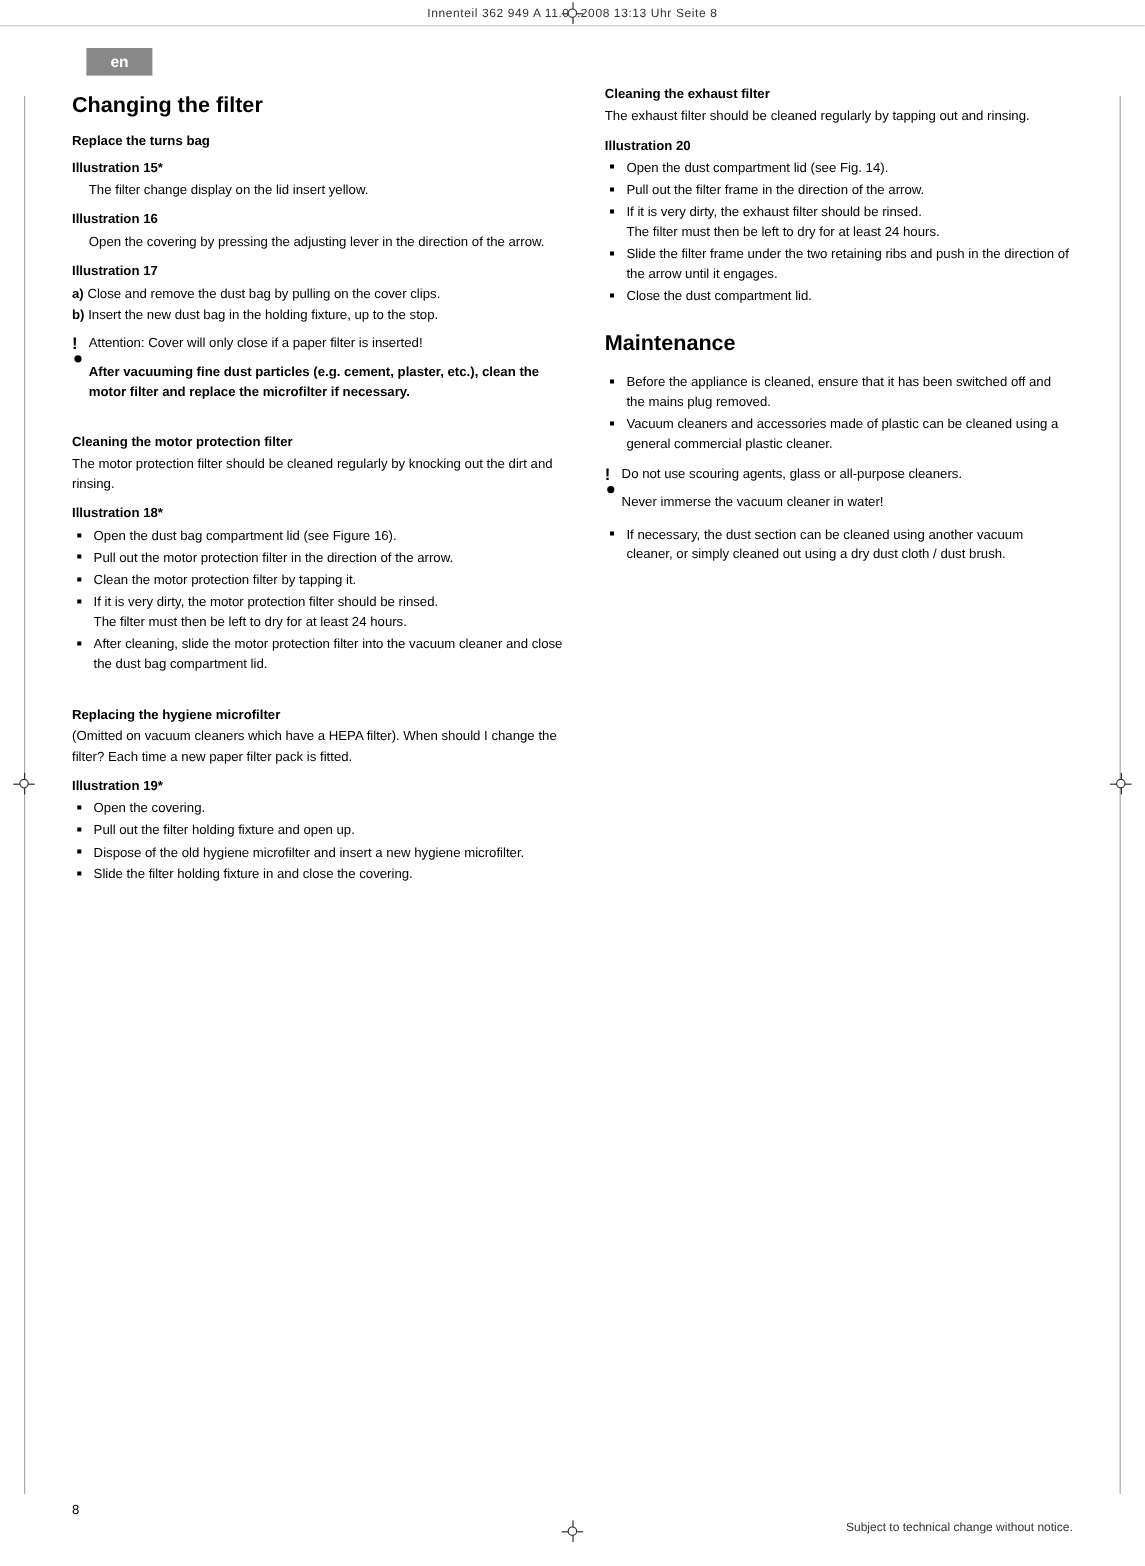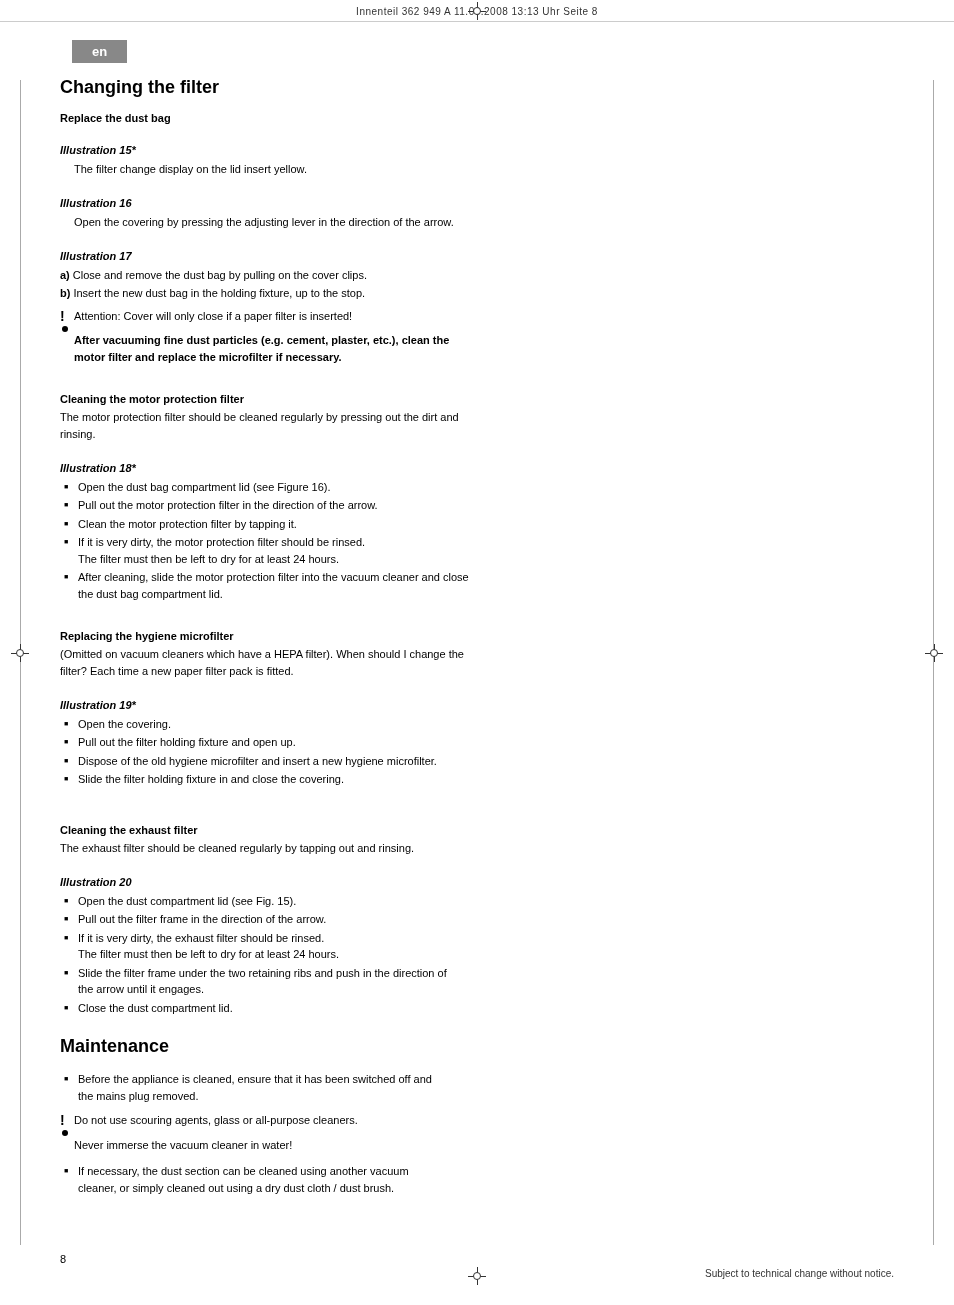--- a/index.html
+++ b/index.html
@@ -79,21 +79,21 @@
       margin-left: 72px;
       min-width: 40px;
     }
     .lang-bar-container {
       padding-top: 8px;
       padding-bottom: 10px;
     }
     
     .content {
       display: flex;
-      flex-direction: column;
+      flex-direction: row;
       padding: 0 60px;
       gap: 30px;
     }
     .left-col {
       flex: 1;
       max-width: 420px;
     }
     .right-col {
       flex: 1;
       max-width: 390px;
@@ -111,23 +111,22 @@
       margin-top: 12px;
     }
     p {
       font-size: 11px;
       line-height: 1.5;
       margin-bottom: 6px;
     }
     .illustration-label {
       font-weight: bold;
       font-size: 11px;
-      margin-top: 18px;
+      margin-top: 8px;
       margin-bottom: 2px;
-      font-style: italic;
     }
     .bullet-list {
       list-style: none;
       padding-left: 4px;
       margin-bottom: 6px;
     }
     .bullet-list li {
       font-size: 11px;
       line-height: 1.5;
       padding-left: 14px;
@@ -236,21 +235,21 @@
 
   <div class="lang-bar-container">
     <div class="lang-bar">en</div>
   </div>
 
   <div class="content">
 
     <div class="left-col">
       <h2>Changing the filter</h2>
 
-      <h3>Replace the dust bag</h3>
+      <h3>Replace the turns bag</h3>
 
       <p class="illustration-label">Illustration 15*</p>
       <p class="sub-para">The filter change display on the lid insert yellow.</p>
 
       <p class="illustration-label">Illustration 16</p>
       <p class="sub-para">Open the covering by pressing the adjusting lever in the direction of the arrow.</p>
 
       <p class="illustration-label">Illustration 17</p>
       <p style="font-size:11px; line-height:1.5; margin-bottom:2px;"><span class="bold-a">a)</span> Close and remove the dust bag by pulling on the cover clips.</p>
       <p style="font-size:11px; line-height:1.5; margin-bottom:6px;"><span class="bold-b">b)</span> Insert the new dust bag in the holding fixture, up to the stop.</p>
@@ -258,21 +257,21 @@
       <div class="attention-block">
         <span class="attention-exclaim">!</span>
         <p class="attention-text">Attention: Cover will only close if a paper filter is inserted!</p>
         <div class="attention-dot" style="top:18px;"></div>
         <p class="attention-text" style="padding-top:2px;font-weight:bold;">After vacuuming fine dust particles (e.g. cement, plaster, etc.), clean the motor filter and replace the microfilter if necessary.</p>
       </div>
 
       <div class="section-divider"></div>
 
       <h3>Cleaning the motor protection filter</h3>
-      <p>The motor protection filter should be cleaned regularly by pressing out the dirt and rinsing.</p>
+      <p>The motor protection filter should be cleaned regularly by knocking out the dirt and rinsing.</p>
 
       <p class="illustration-label">Illustration 18*</p>
       <ul class="bullet-list">
         <li>Open the dust bag compartment lid (see Figure 16).</li>
         <li>Pull out the motor protection filter in the direction of the arrow.</li>
         <li>Clean the motor protection filter by tapping it.</li>
         <li>If it is very dirty, the motor protection filter should be rinsed.<br>
           <span style="padding-left:0;">The filter must then be left to dry for at least 24 hours.</span>
         </li>
         <li>After cleaning, slide the motor protection filter into the vacuum cleaner and close the dust bag compartment lid.</li>
@@ -292,34 +291,35 @@
       </ul>
     </div>
 
     <div class="right-col">
 
       <h3 style="margin-top:0;">Cleaning the exhaust filter</h3>
       <p>The exhaust filter should be cleaned regularly by tapping out and rinsing.</p>
 
       <p class="illustration-label">Illustration 20</p>
       <ul class="bullet-list">
-        <li>Open the dust compartment lid (see Fig. 15).</li>
+        <li>Open the dust compartment lid (see Fig. 14).</li>
         <li>Pull out the filter frame in the direction of the arrow.</li>
         <li>If it is very dirty, the exhaust filter should be rinsed.<br>
           <span>The filter must then be left to dry for at least 24 hours.</span>
         </li>
         <li>Slide the filter frame under the two retaining ribs and push in the direction of the arrow until it engages.</li>
         <li>Close the dust compartment lid.</li>
       </ul>
 
       <div class="section-divider"></div>
 
       <h2>Maintenance</h2>
       <ul class="bullet-list">
         <li>Before the appliance is cleaned, ensure that it has been switched off and the mains plug removed.</li>
+        <li>Vacuum cleaners and accessories made of plastic can be cleaned using a general commercial plastic cleaner.</li>
       </ul>
 
       <div class="attention-block" style="margin-top:8px;">
         <span class="attention-exclaim">!</span>
         <p class="attention-text">Do not use scouring agents, glass or all-purpose cleaners.</p>
         <div class="attention-dot" style="top:18px;"></div>
         <p class="attention-text" style="padding-top:2px;">Never immerse the vacuum cleaner in water!</p>
       </div>
 
       <ul class="bullet-list" style="margin-top:10px;">

